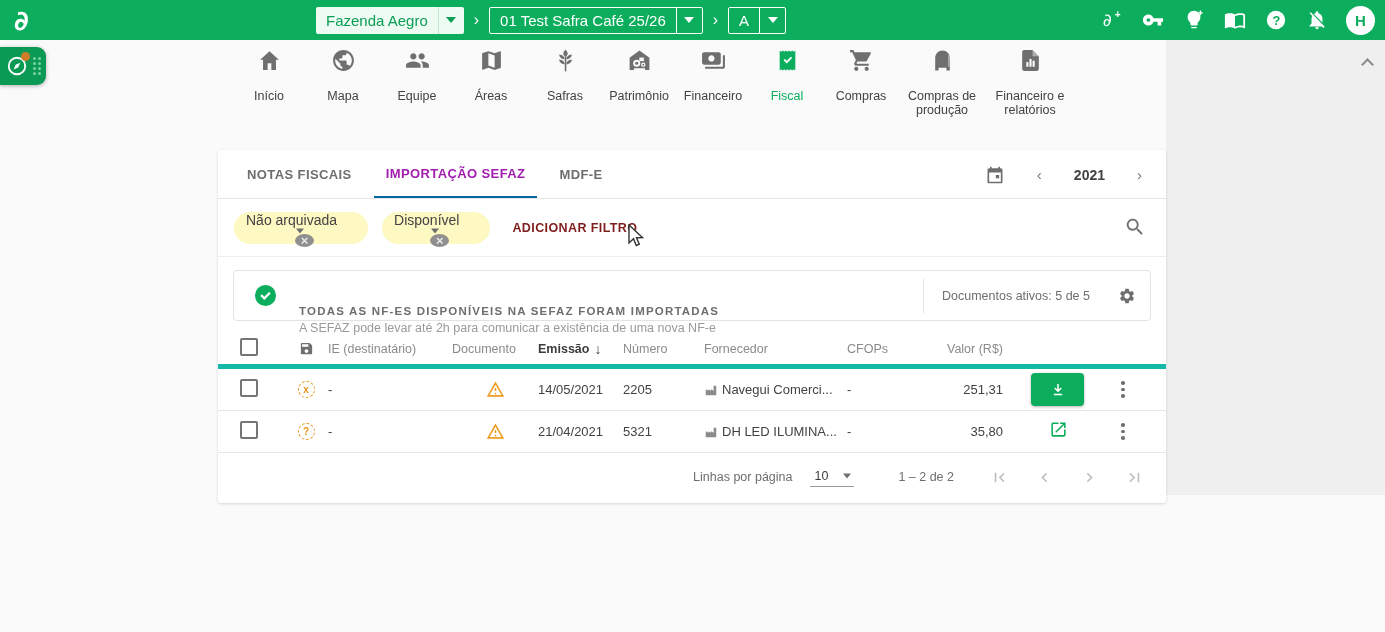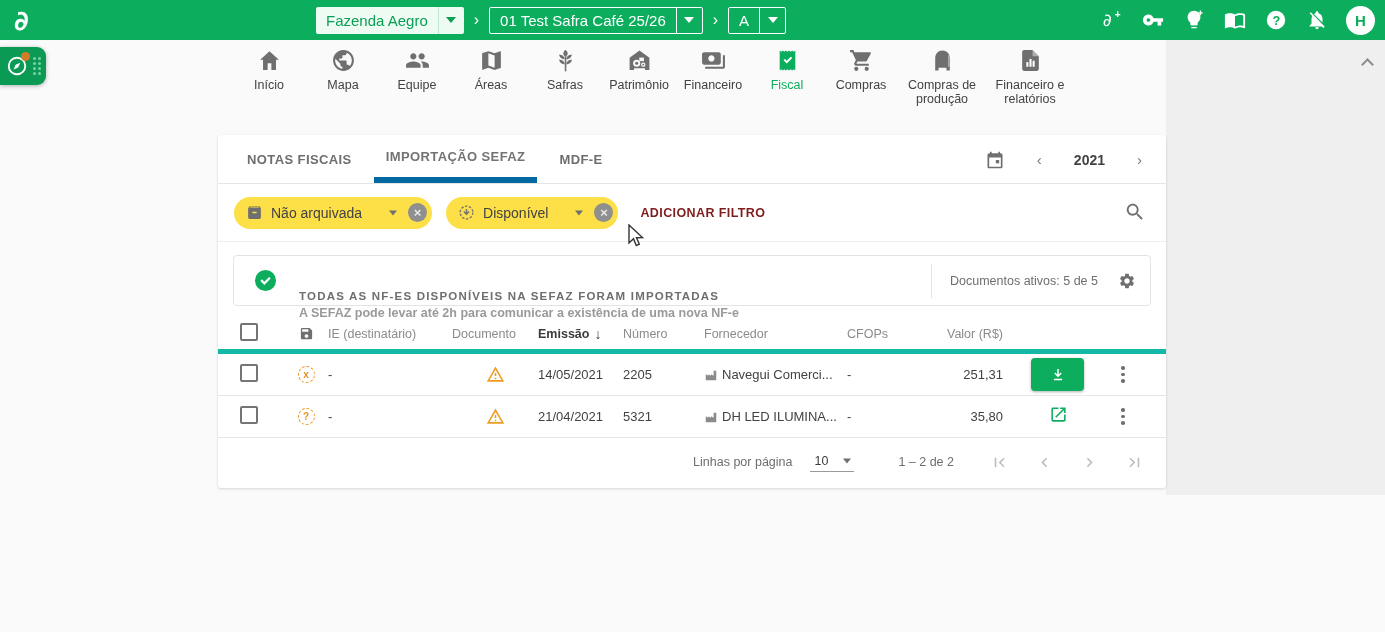--- a/index.html
+++ b/index.html
@@ -22,63 +22,63 @@
   .topicons { position:absolute; right:10px; top:0; height:40px; display:flex; align-items:center; gap:17px; }
   .ticon { width:24px; height:24px; display:flex; align-items:center; justify-content:center; cursor:pointer; }
   .ticon svg { width:22px; height:22px; fill:#fff; }
   .avatar { width:29px; height:29px; border-radius:50%; background:#fff; color:#0cae5e; display:flex; align-items:center; justify-content:center; font-weight:bold; font-size:15px; cursor:pointer; }
 
   
   .navbar { position:absolute; left:232px; top:48px; width:920px; display:flex; align-items:flex-start; }
   .nav-item { display:flex; flex-direction:column; align-items:center; width:74px; cursor:pointer; }
   .nav-item.wide { width:88px; }
   .nav-item svg { width:25px; height:25px; fill:#6f6f6f; }
-  .nav-label { margin-top:5px; font-size:12.5px; color:#424242; text-align:center; line-height:1.15; max-width:84px; min-height:15px; display:flex; align-items:center; }
+  .nav-label { margin-top:16px; font-size:12.5px; color:#424242; text-align:center; line-height:1.15; max-width:84px; min-height:15px; display:flex; align-items:center; }
   .nav-item.active svg { fill:#0cae5e; }
   .nav-item.active .nav-label { color:#0cae5e; }
 
   
   .right-strip { position:absolute; left:1166px; top:40px; width:219px; height:455px; background:#f0efef; }
   .chev-up { position:absolute; left:1363px; top:60px; width:9px; height:9px; border-left:2px solid #8a8a8a; border-top:2px solid #8a8a8a; transform:rotate(45deg); cursor:pointer; }
 
   
   .float-widget { position:absolute; left:0; top:47px; width:46px; height:38px; background:#0a9a54; border-radius:0 9px 9px 0; box-shadow:0 1px 4px rgba(0,0,0,.3); display:flex; align-items:center; padding-left:6px; gap:5px; cursor:pointer; z-index:40; }
   .compass { position:relative; width:22px; height:22px; }
   .compass svg { width:22px; height:22px; }
   .badge-dot { position:absolute; right:-2px; top:-3px; width:9px; height:9px; border-radius:50%; background:#cf7d2a; }
   .drag-dots { display:grid; grid-template-columns:repeat(2,3px); grid-auto-rows:3px; gap:2px; }
   .drag-dots i { background:#79d2a4; border-radius:50%; }
 
   
-  .card { position:absolute; left:218px; top:135px; width:948px; height:353px; background:#fff; border-radius:3px; box-shadow:0 1px 3px rgba(0,0,0,.15); }
+  .card { position:absolute; left:218px; top:150px; width:948px; height:353px; background:#fff; border-radius:3px; box-shadow:0 1px 3px rgba(0,0,0,.15); }
 
   .tabs-row { height:49px; border-bottom:1px solid #e6e6e6; display:flex; align-items:stretch; padding-left:17px; position:relative; }
   .tab { display:flex; align-items:center; padding:0 12px; margin-right:10px; font-size:13px; font-weight:bold; letter-spacing:.4px; color:#6e6e6e; cursor:pointer; }
-  .tab.active { color:#737373; border-bottom:6px solid #0369a1; }
+  .tab.active { color:#a21caf; border-bottom:2px solid #0369a1; }
   .year-nav { position:absolute; right:18px; top:0; height:49px; display:flex; align-items:center; gap:26px; }
   .year-nav svg { width:20px; height:20px; fill:#6f6f6f; cursor:pointer; }
   .year-arrow { font-size:15px; color:#757575; cursor:pointer; padding:0 6px; }
   .year-text { font-size:14px; color:#424242; font-weight:bold;text-align:center; }
 
   .filter-row { height:58px; display:flex; align-items:center; padding-left:16px; border-bottom:1px solid #eee; position:relative; }
-  .chip { display:flex; align-items:center; background:#fde047; border-radius:16px; height:32px; padding:0 5px 0 12px; margin-right:14px; cursor:pointer; }
+  .chip { display:flex; align-items:center; background:#fef9c3; border-radius:16px; height:32px; padding:0 5px 0 12px; margin-right:14px; cursor:pointer;flex-direction:column; }
   .chip svg { width:17px; height:17px; fill:#6f6f6f; margin-right:8px; }
   .chip-label { font-size:14px; color:#424242; margin-right:26px; }
   .chip .caret-down { border-top-color:#6f6f6f; margin-right:10px; transform:scale(.8); }
   .chip-x { width:19px; height:19px; border-radius:50%; background:#8f8f8f; color:#e9e9e9; display:flex; align-items:center; justify-content:center; font-size:13px; font-weight:bold; cursor:pointer; line-height:1; }
   .add-filter { font-size:12.5px; font-weight:bold; letter-spacing:.4px; color:#7f1d1d; margin-left:8px; cursor:pointer; }
   .search-btn { position:absolute; right:18px; width:24px; height:24px; cursor:pointer; }
   .search-btn svg { width:22px; height:22px; fill:#6f6f6f; }
 
   .banner { margin:13px 15px 12px 15px; border:1px solid #e3e3e3; border-radius:4px; height:51px; display:flex; align-items:center; padding:0 14px 0 20px; }
   .check-circle { width:23px; height:23px; flex:none; margin-right:22px; }
   .banner-texts { flex:1;margin-top:48px; }
   .banner-title { font-size:11.5px; font-weight:bold; letter-spacing:1.2px; color:#6e6e6e; }
-  .banner-sub { font-size:12.5px; color:#9a9a9a; margin-top:4px;font-weight:bold; }
-  .banner-right { display:flex; align-items:center; gap:20px; border-left:1px solid #e3e3e3; padding-left:18px; height:34px; }
+  .banner-sub { font-size:12.5px; color:#9a9a9a; margin-top:4px; }
+  .banner-right { display:flex; align-items:center; gap:28px; border-left:1px solid #e3e3e3; padding-left:18px; height:34px; }
   .docs-label { font-size:12.5px; color:#6e6e6e; white-space:nowrap; }
   .banner-right svg { width:18px; height:18px; fill:#6f6f6f; cursor:pointer; }
 
   .thead, .trow { display:grid; grid-template-columns:44px 44px 124px 86px 85px 81px 143px 96px 60px 110px 31px; align-items:center; padding-left:22px; }
   .thead { height:36px; border-bottom:5px solid #14b8a6; margin-top:2px; }
   .hcell { font-size:12.5px; color:#8b8b8b; }
   .hcell.sorted { color:#3c3c3c; font-weight:bold; display:flex; align-items:center; gap:5px; cursor:pointer; }
   .sort-arrow { font-size:14px; font-weight:bold; color:#3c3c3c; }
   .trow { height:42px; border-bottom:1px solid #e6e6e6; }
   .cb { width:18px; height:18px; border:2px solid #757575; border-radius:2px; display:inline-block; cursor:pointer; }

